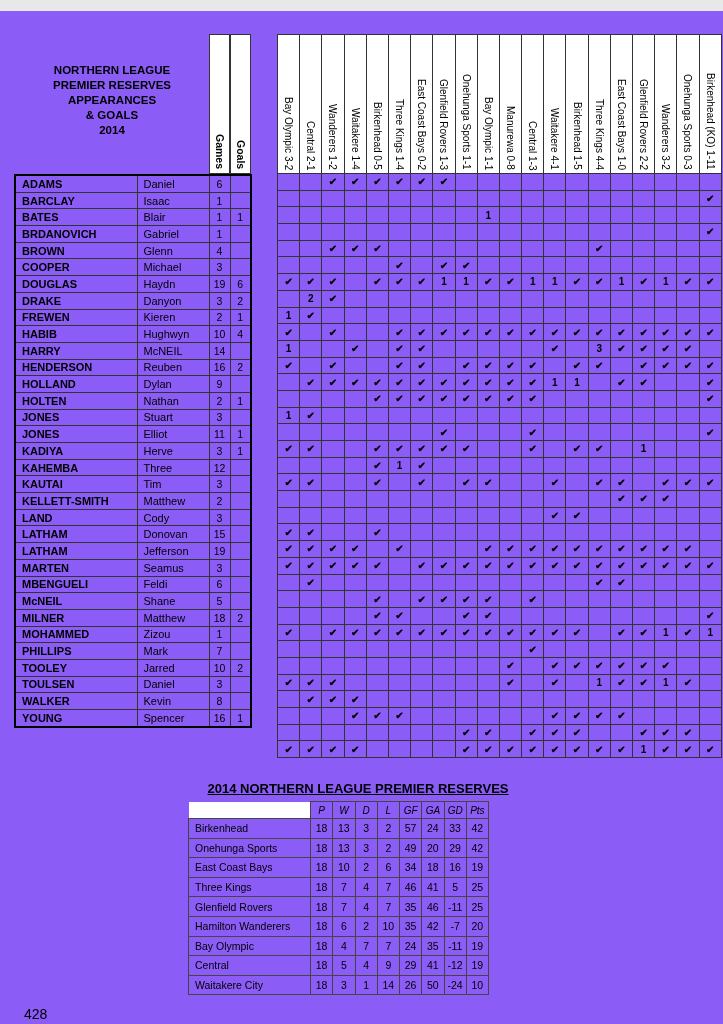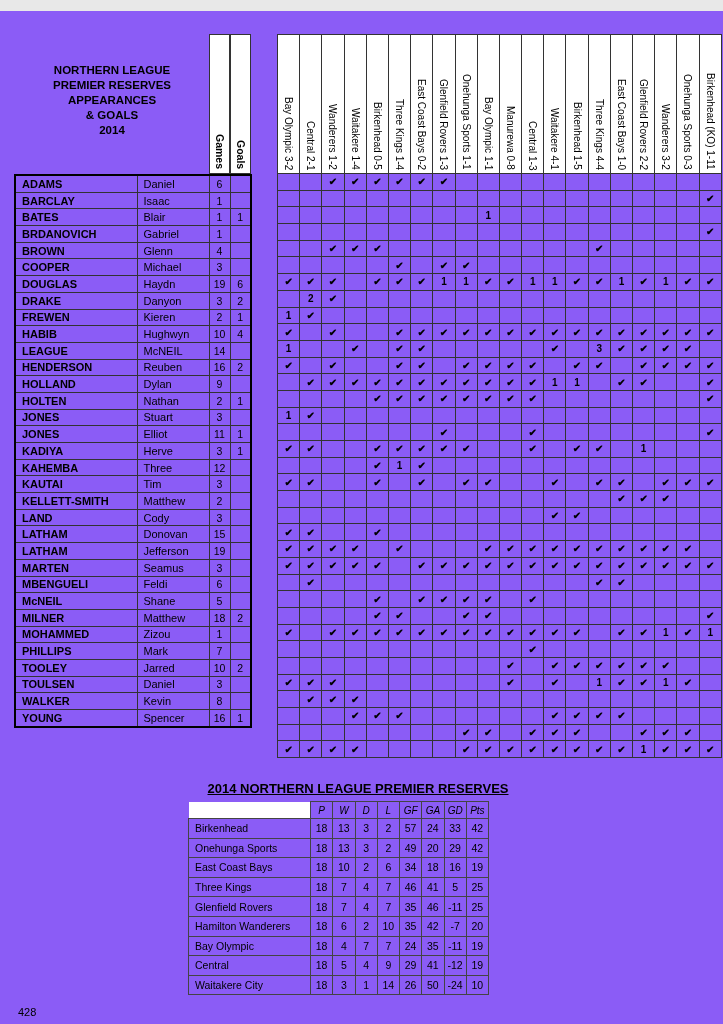--- a/index.html
+++ b/index.html
@@ -60,21 +60,21 @@
     font-size:10px; height:16px; text-align:center; padding:0;
   }
   .league th.name-col { border:none; background:#fff; }
   .league td {
     border:1px solid #444; height:18.6px; font-size:10.5px;
     text-align:center; padding:0; white-space:nowrap; overflow:hidden;
   }
   .league td.team { text-align:left; padding-left:6px; }
   .league tr.boldrow td { font-weight:bold; }
   
-  .page-number { position:absolute; left:18px; top:995px; font-size:11px; }
+  .page-number { position:absolute; left:24px; top:995px; font-size:14px; }
 </style>
 </head>
 <body>
 
 <div class="page">
 
   <div class="app-title" id="app-title">
       <div>NORTHERN LEAGUE</div>
       <div>PREMIER RESERVES</div>
       <div>APPEARANCES</div>
@@ -151,21 +151,21 @@
           <td class="games">2</td>
           <td class="goals">1</td>
         </tr>
         <tr>
           <td class="surname">HABIB</td>
           <td class="first">Hughwyn</td>
           <td class="games">10</td>
           <td class="goals">4</td>
         </tr>
         <tr>
-          <td class="surname">LEAGUE</td>
+          <td class="surname">HARRY</td>
           <td class="first">McNEIL</td>
           <td class="games">14</td>
           <td class="goals"></td>
         </tr>
         <tr>
           <td class="surname">HENDERSON</td>
           <td class="first">Reuben</td>
           <td class="games">16</td>
           <td class="goals">2</td>
         </tr>

